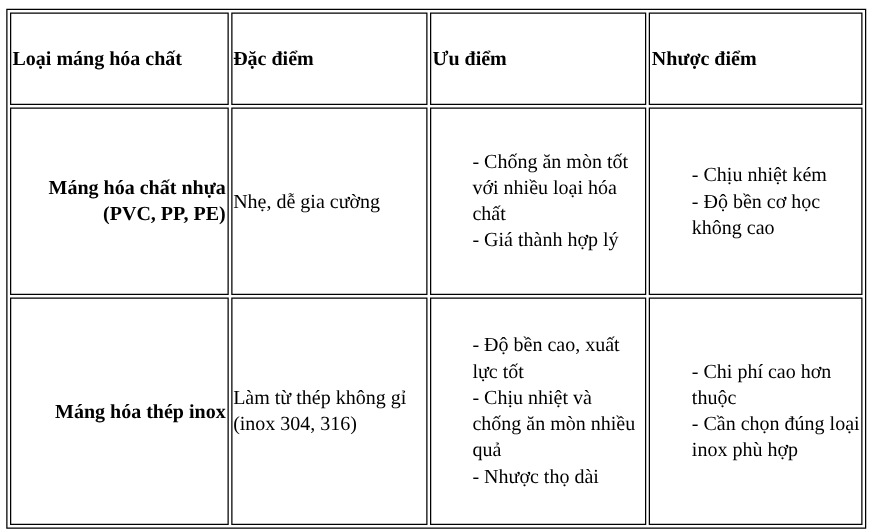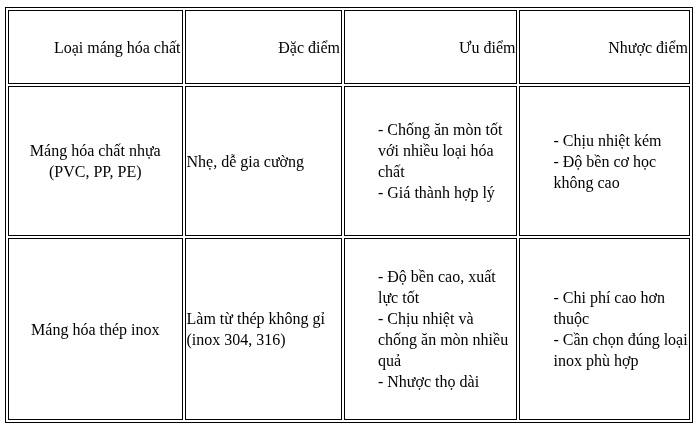--- a/index.html
+++ b/index.html
@@ -29,27 +29,27 @@
     }
     table.comparison td,
     table.comparison th {
       border: 1px solid #000;
       padding: 0 1px;
       vertical-align: middle;
       font-size: 16px;
       line-height: 21px;
     }
     table.comparison th {
-      font-weight: normal;
-      text-align: right;
+      font-weight: bold;
+      text-align: left;
       height: 72px;
     }
     table.comparison td.type {
-      font-weight: normal;
-      text-align: center;
+      font-weight: bold;
+      text-align: right;
     }
     table.comparison td {
       text-align: left;
     }
     tr.row-1 td { height: 104px; }
     tr.row-2 td { height: 104px; }
     tr.row-3 td { height: 110px; }
     .line { display: block; margin-left: 32px; }
   </style>
 </head>

